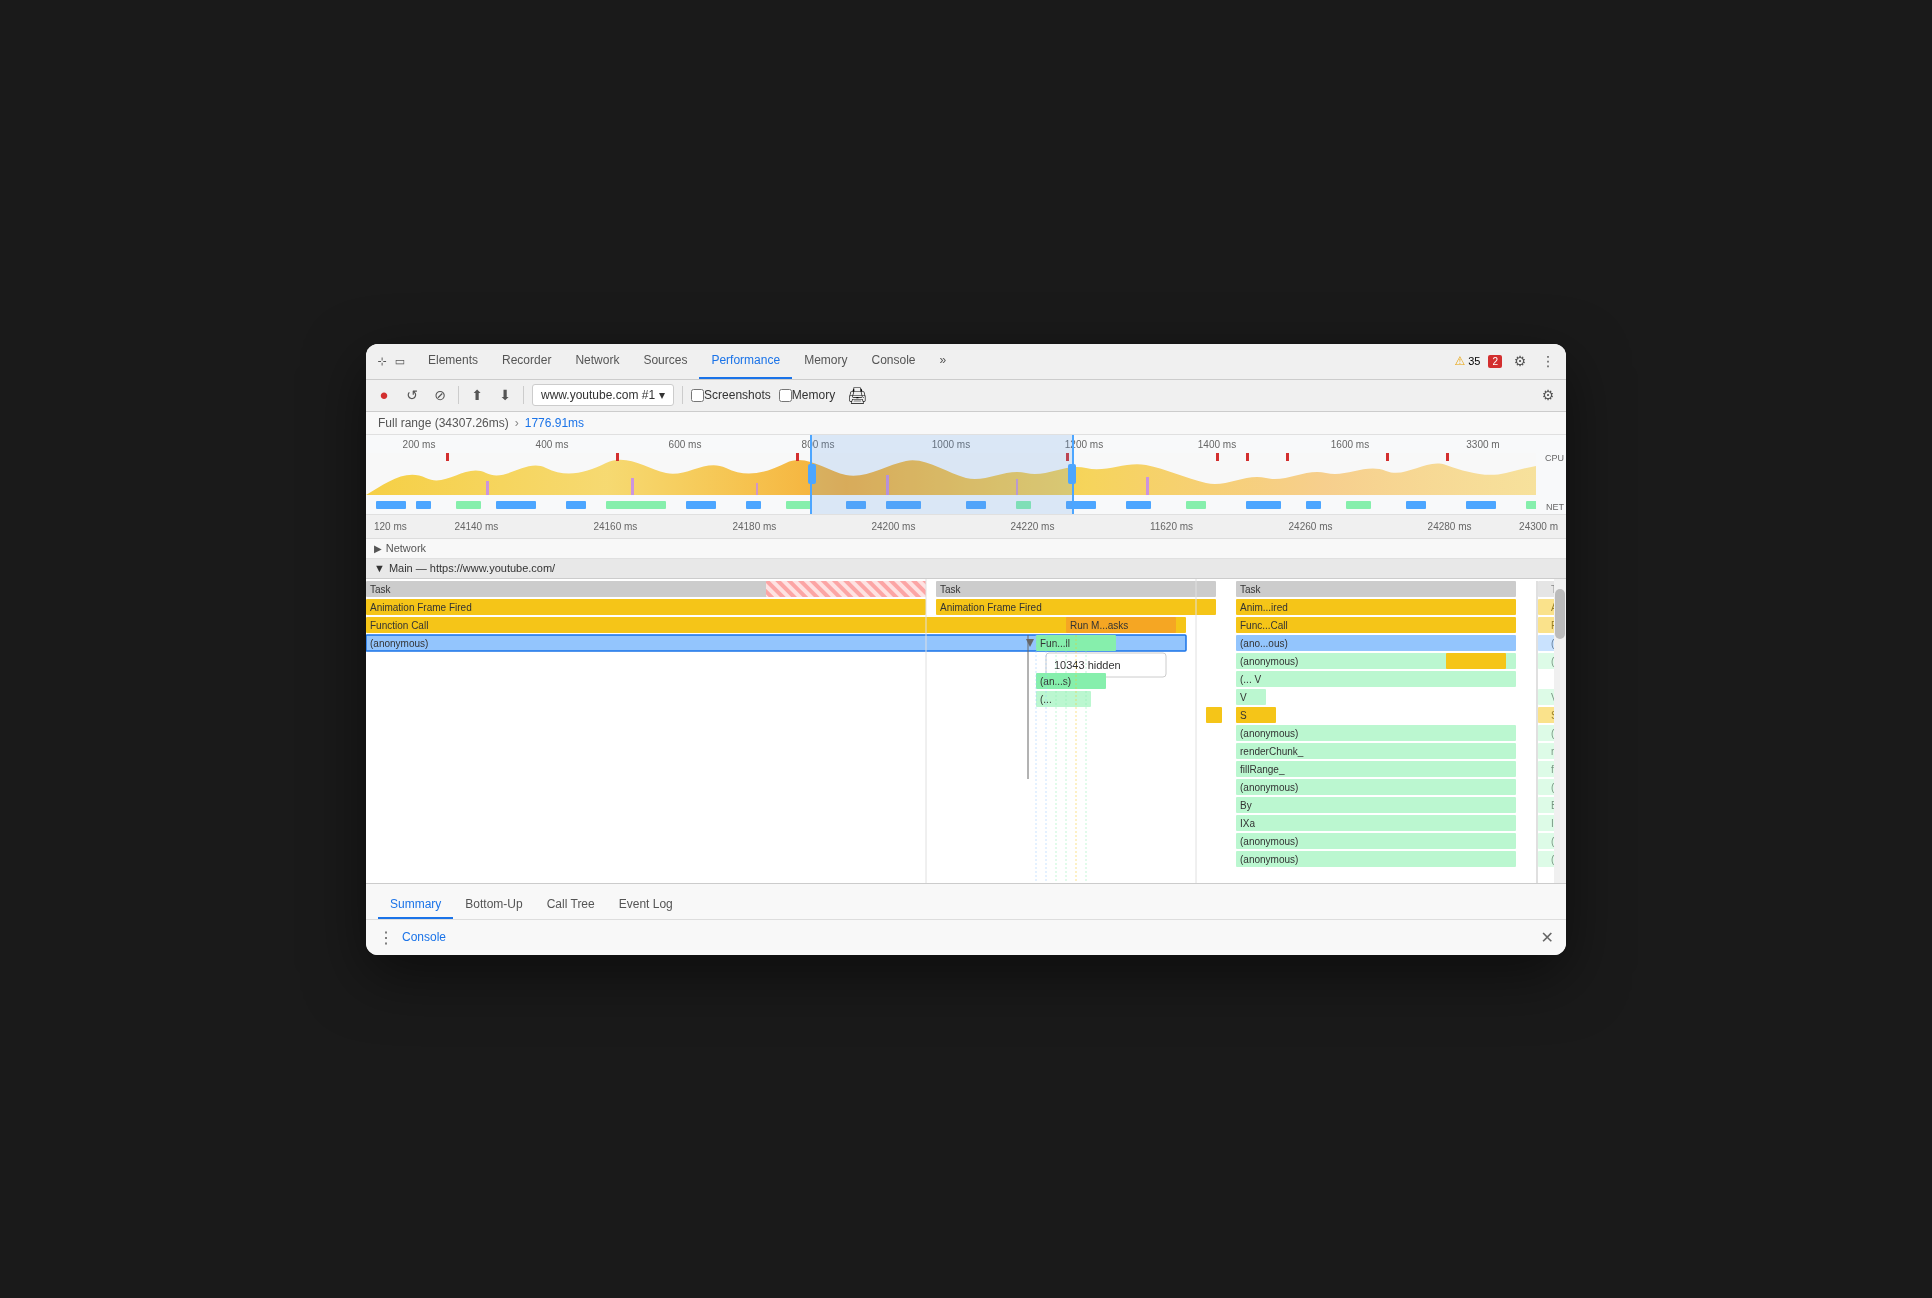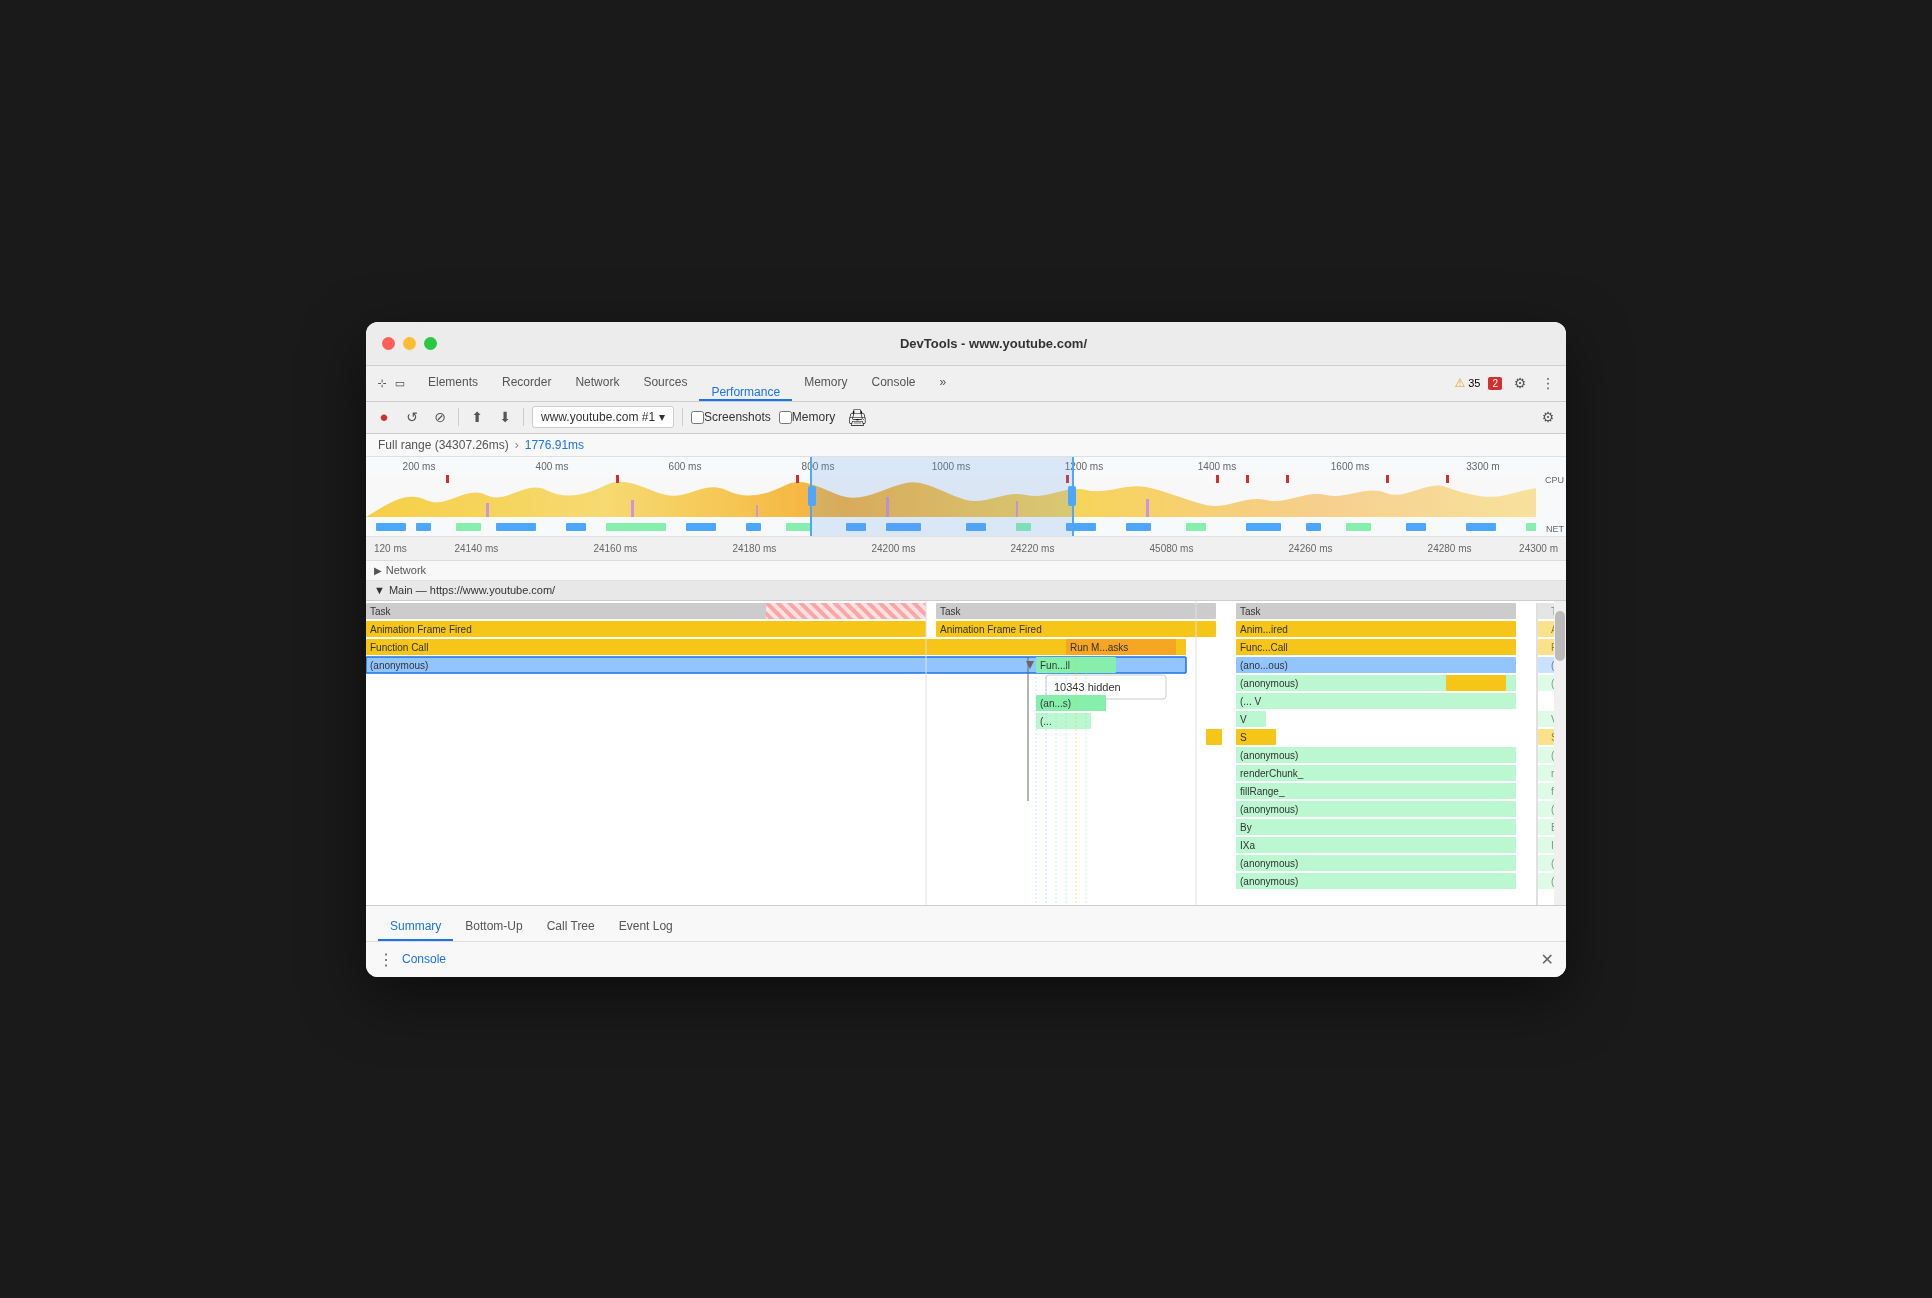--- a/index.html
+++ b/index.html
@@ -60,21 +60,20 @@
       display: flex;
       align-items: center;
       font-size: 12px;
       color: #555;
       cursor: pointer;
       border-bottom: 2px solid transparent;
     }
     .devtools-tab.active {
       color: #1a73e8;
       border-bottom: 2px solid #1a73e8;
-      align-items: flex-end;
     }
     .devtools-tab-icons {
       display: flex;
       gap: 2px;
       margin-right: 8px;
     }
     .tab-icon {
       width: 16px;
       height: 16px;
       display: flex;
@@ -237,28 +236,20 @@
     }
     .console-dots { font-size: 16px; color: #666; cursor: pointer; }
     .console-label { font-size: 12px; color: #1a73e8; font-weight: 500; }
     .console-close { margin-left: auto; font-size: 16px; color: #666; cursor: pointer; }
   </style>
 </head>
 <body>
 
 <div class="window">
 
-  <div class="titlebar">
-    <div class="traffic-lights">
-      <div class="traffic-light tl-red"></div>
-      <div class="traffic-light tl-yellow"></div>
-      <div class="traffic-light tl-green"></div>
-    </div>
-    <div class="titlebar-title">DevTools - www.youtube.com/</div>
-  </div>
 
   <div class="devtools-tabs">
     <div class="devtools-tab-icons">
       <div class="tab-icon">⊹</div>
       <div class="tab-icon">▭</div>
     </div>
     <div class="devtools-tab">
       <span>Elements</span>
     </div>
     <div class="devtools-tab">
@@ -410,21 +401,21 @@
     <span style="position:absolute; right:2px; bottom:2px; font-size:9px; color:#666;">NET</span>
   </div>
 
   <div class="time-ruler">
     <span style="font-size:10px;color:#666;margin-right:auto;">120 ms</span>
     <span style="font-size:10px;color:#666;flex:1;text-align:center;">24140 ms</span>
     <span style="font-size:10px;color:#666;flex:1;text-align:center;">24160 ms</span>
     <span style="font-size:10px;color:#666;flex:1;text-align:center;">24180 ms</span>
     <span style="font-size:10px;color:#666;flex:1;text-align:center;">24200 ms</span>
     <span style="font-size:10px;color:#666;flex:1;text-align:center;">24220 ms</span>
-    <span style="font-size:10px;color:#666;flex:1;text-align:center;">45080 ms</span>
+    <span style="font-size:10px;color:#666;flex:1;text-align:center;">11620 ms</span>
     <span style="font-size:10px;color:#666;flex:1;text-align:center;">24260 ms</span>
     <span style="font-size:10px;color:#666;flex:1;text-align:center;">24280 ms</span>
     <span style="font-size:10px;color:#666;">24300 m</span>
   </div>
 
   <div class="network-row">
     <span class="collapse-arrow">▶</span>
     <span>Network</span>
   </div>
 

